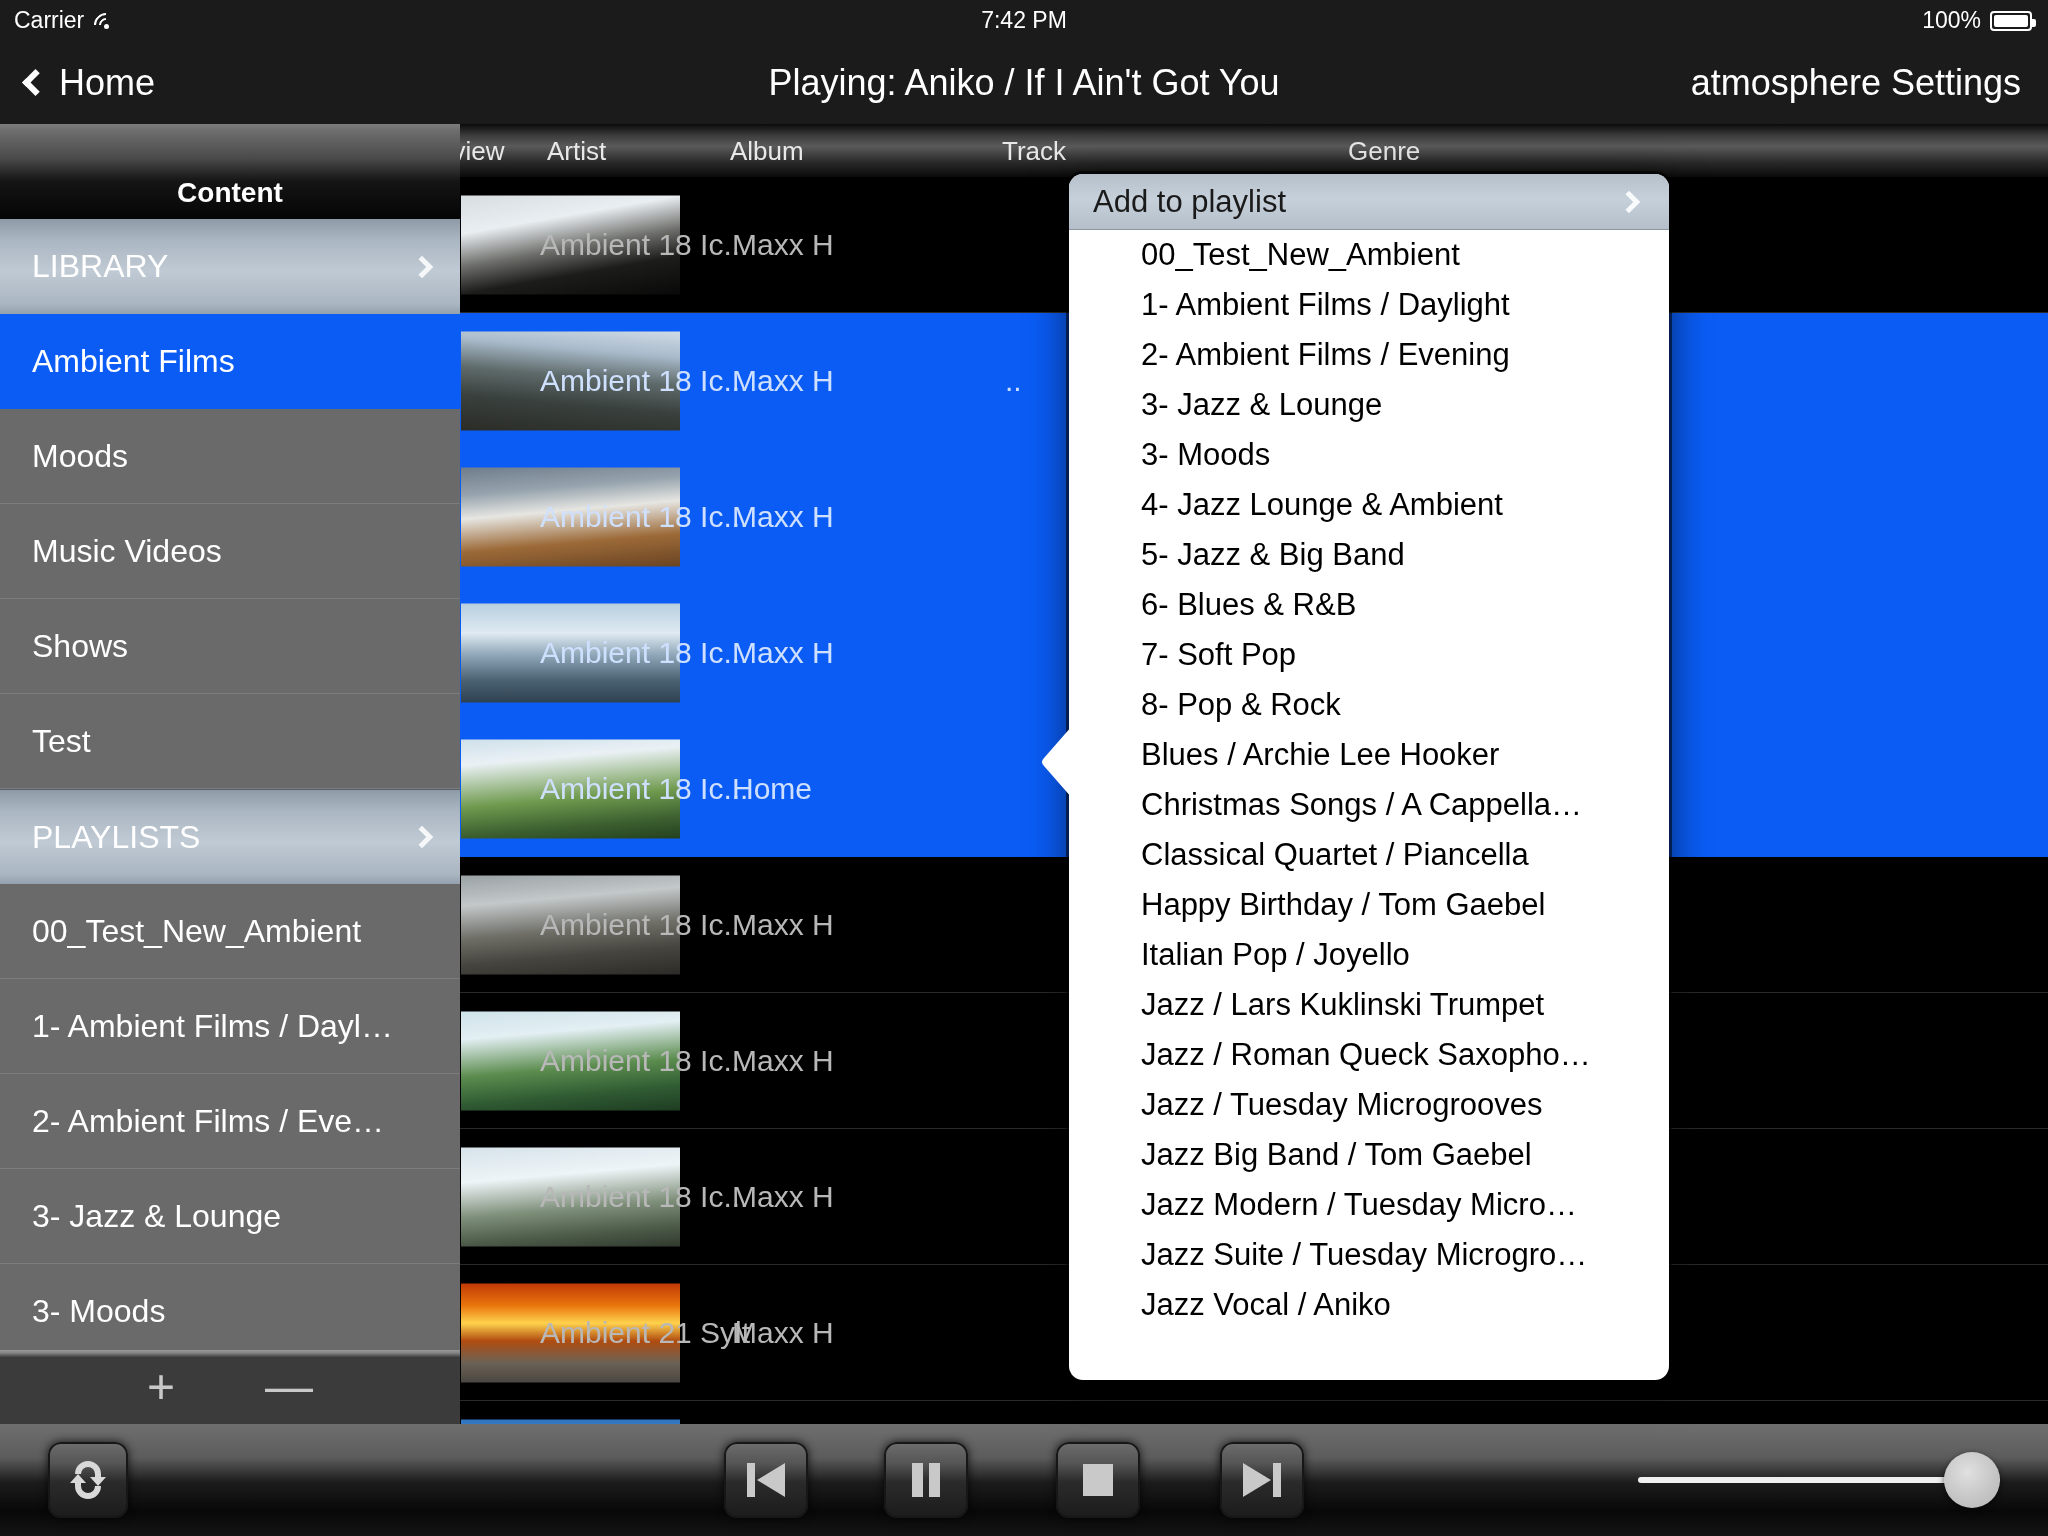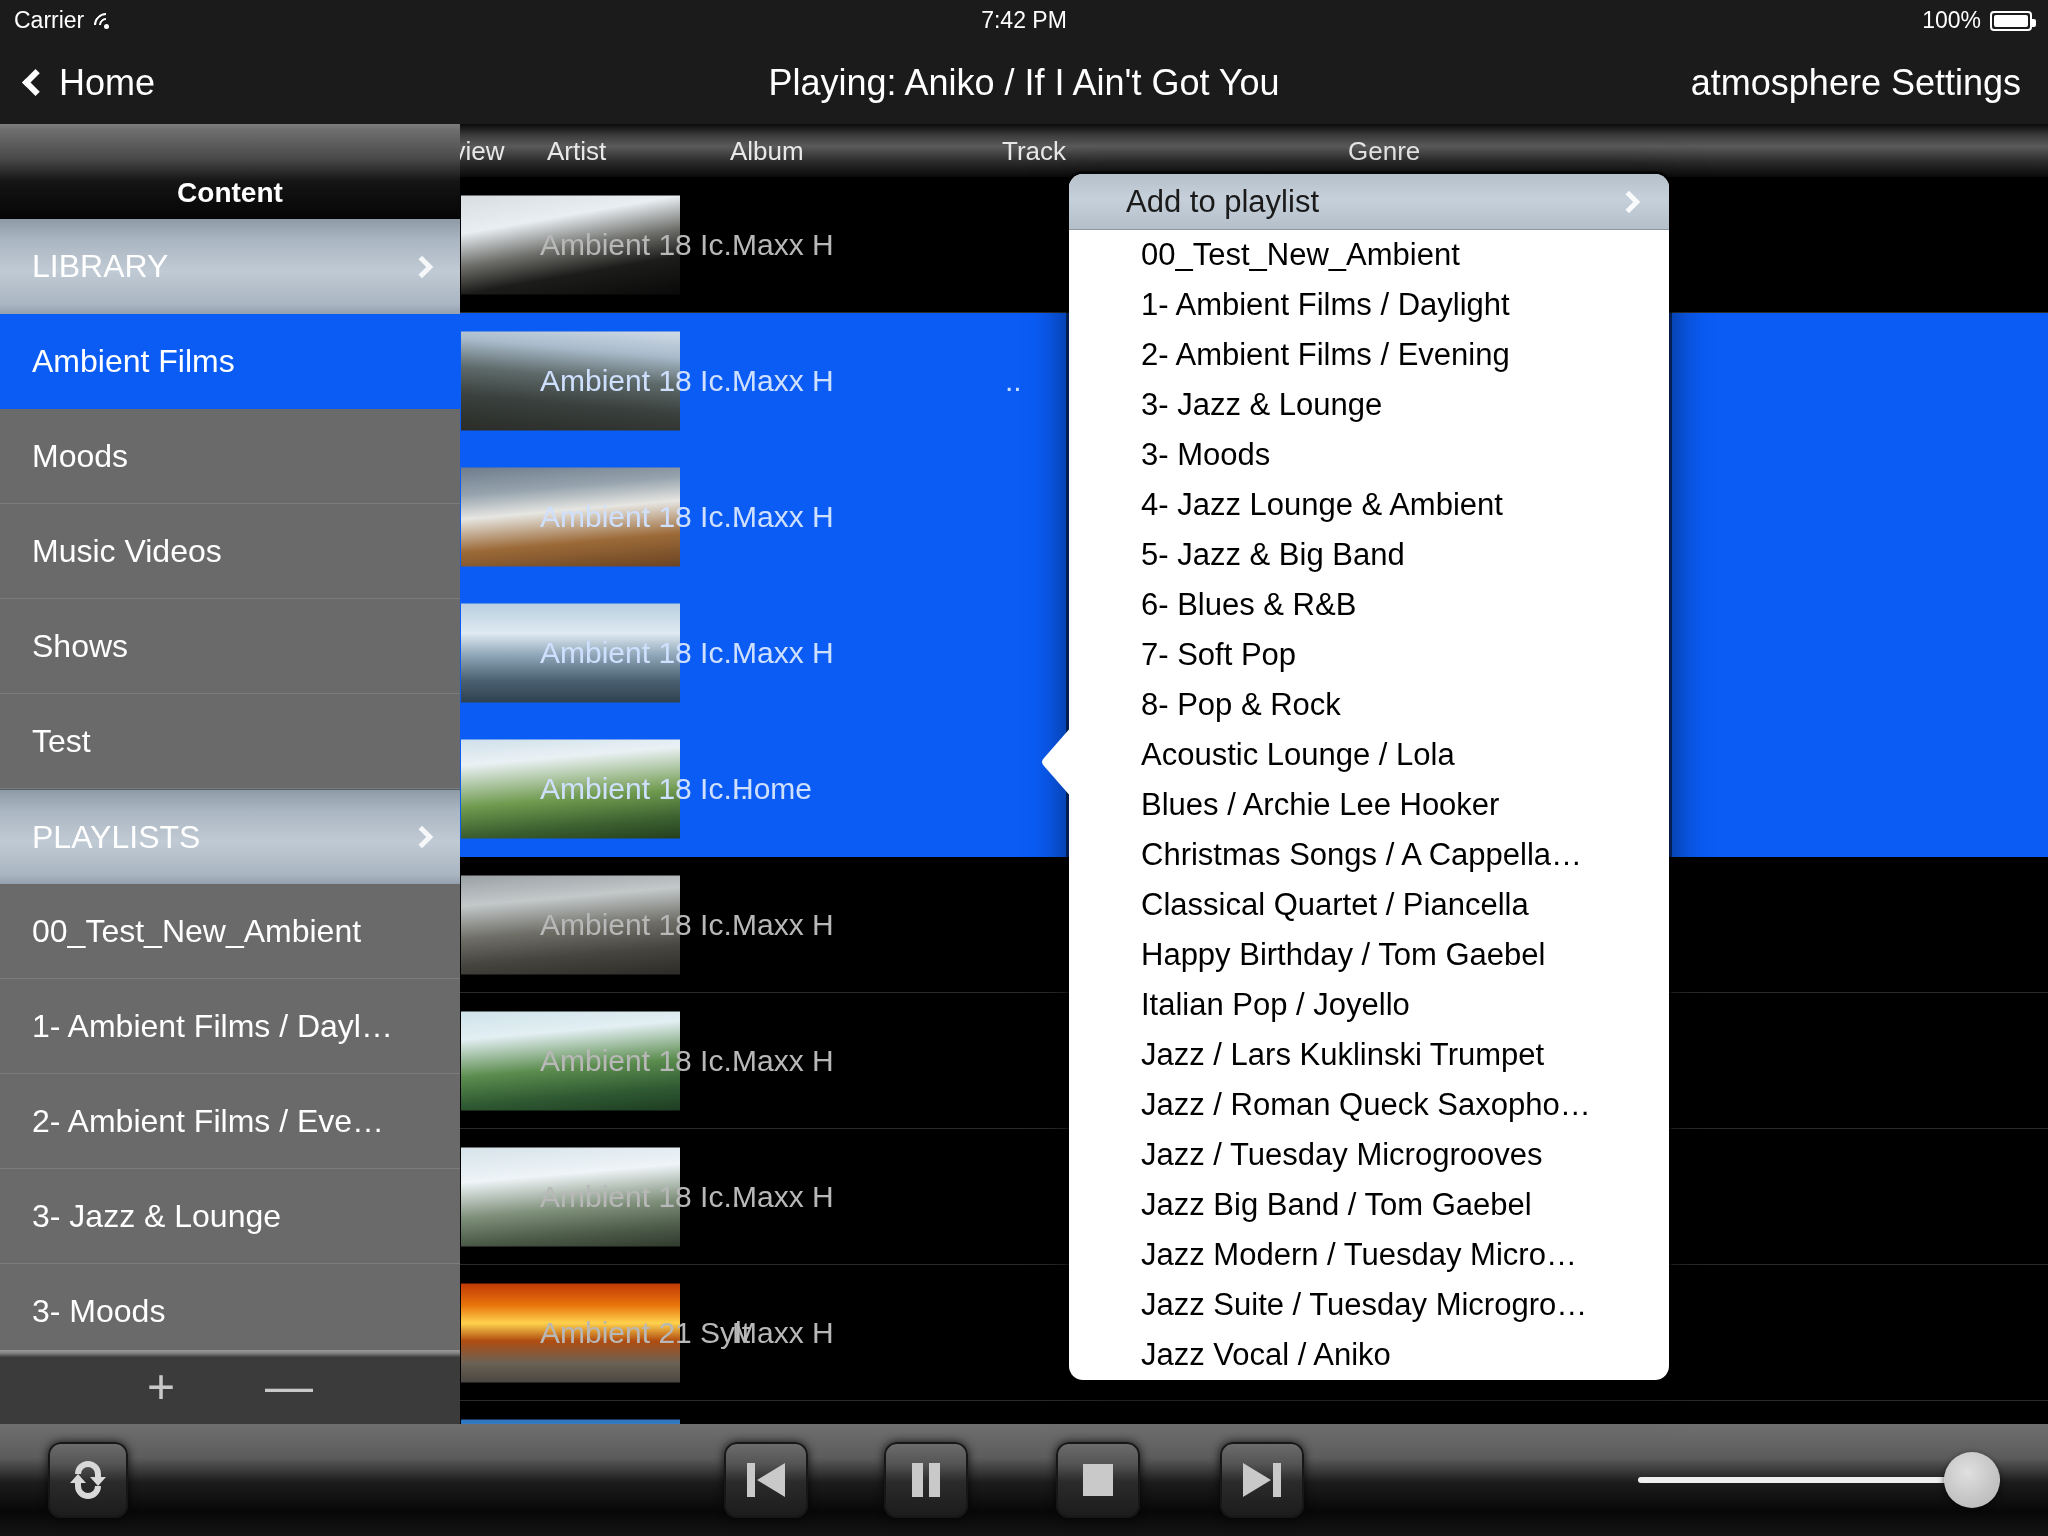--- a/index.html
+++ b/index.html
@@ -113,21 +113,21 @@
     position:absolute; left:1069px; top:174px; width:600px; height:1206px;
     background:#fff; border-radius:14px;
     box-shadow:0 0 0 3px rgba(0,0,0,.55), 0 10px 40px rgba(0,0,0,.6);
     overflow:hidden; z-index:40;
   }
   #popover-arrow{
     position:absolute; left:1040px; top:726px; width:32px; height:72px; z-index:41;
   }
   #pop-header{
     height:56px; width:600px; position:relative; display:flex; align-items:center;
-    padding-left:57px; font-size:31px; color:#1a1a1a;
+    padding-left:24px; font-size:31px; color:#1a1a1a;
     background:linear-gradient(to bottom,#b6c0cb 0%,#c6d0da 45%,#b4bfca 100%);
     border-bottom:1px solid #8d98a3;
   }
   #pop-header .chev{ position:absolute; right:32px; width:16px;height:16px;
     border-right:5px solid rgba(255,255,255,.9); border-top:5px solid rgba(255,255,255,.9);
     transform:rotate(45deg);}
   .pop-item{ height:50px; display:flex; align-items:center; padding-left:72px;
     font-size:31px; color:#000; white-space:nowrap; overflow:hidden; cursor:pointer; }
 
   
@@ -329,21 +329,20 @@
       <div class="pop-item">00_Test_New_Ambient</div>
       <div class="pop-item">1- Ambient Films / Daylight</div>
       <div class="pop-item">2- Ambient Films / Evening</div>
       <div class="pop-item">3- Jazz &amp; Lounge</div>
       <div class="pop-item">3- Moods</div>
       <div class="pop-item">4- Jazz Lounge &amp; Ambient</div>
       <div class="pop-item">5- Jazz &amp; Big Band</div>
       <div class="pop-item">6- Blues &amp; R&amp;B</div>
       <div class="pop-item">7- Soft Pop</div>
       <div class="pop-item">8- Pop &amp; Rock</div>
-      <div class="pop-item">Acoustic Lounge / Lola</div>
       <div class="pop-item">Blues / Archie Lee Hooker</div>
       <div class="pop-item">Christmas Songs / A Cappella…</div>
       <div class="pop-item">Classical Quartet / Piancella</div>
       <div class="pop-item">Happy Birthday / Tom Gaebel</div>
       <div class="pop-item">Italian Pop / Joyello</div>
       <div class="pop-item">Jazz / Lars Kuklinski Trumpet</div>
       <div class="pop-item">Jazz / Roman Queck Saxopho…</div>
       <div class="pop-item">Jazz / Tuesday Microgrooves</div>
       <div class="pop-item">Jazz Big Band / Tom Gaebel</div>
       <div class="pop-item">Jazz Modern / Tuesday Micro…</div>

